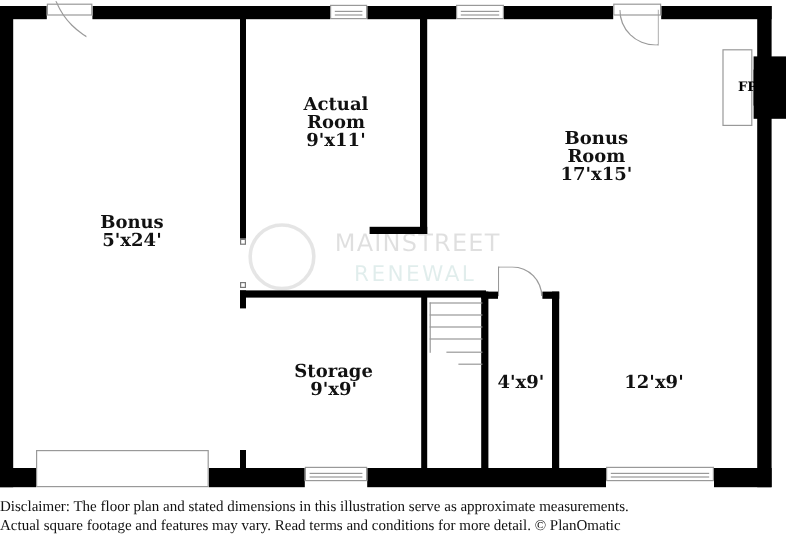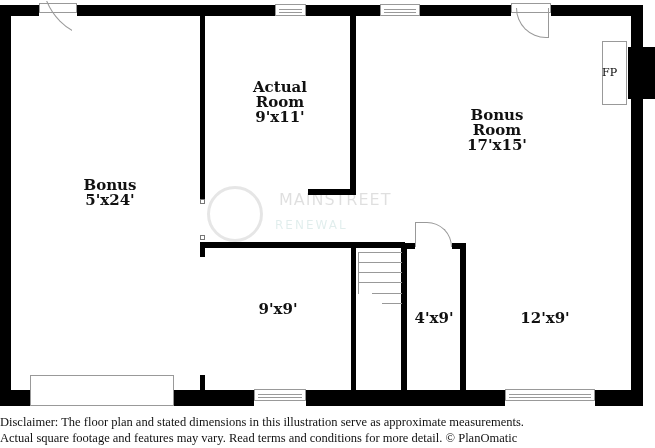--- a/index.html
+++ b/index.html
@@ -7,27 +7,27 @@
     .wall { position: absolute; background: #000; }
     .win { position: absolute; background: #fff; border: 1px solid #999; box-sizing: border-box; }
     .win::after { content: ""; position: absolute; left: 3px; right: 3px; top: 50%; height: 2px; margin-top: -1px; border-top: 1px solid #999; border-bottom: 1px solid #999; }
     .label { position: absolute; text-align: center; font-weight: bold; color: #111; font-size: 15px; line-height: 15px; font-family: "DejaVu Serif", serif; }
     .label div { white-space: nowrap; }
     .door-leaf { position: absolute; background: #fff; border: 1px solid #999; box-sizing: border-box; }
     .arc { position: absolute; border: 1px solid #999; box-sizing: border-box; }
     .jamb { position: absolute; width: 5px; height: 5px; border: 1px solid #777; background: #fff; box-sizing: border-box; }
     .garage-door { position: absolute; left: 30px; top: 375px; width: 144px; height: 31px; border: 1px solid #999; background: #fff; box-sizing: border-box; }
     .fp { position: absolute; left: 602px; top: 41px; width: 25px; height: 64px; border: 1px solid #999; background: #fff; box-sizing: border-box; }
-    .fp-text { position: absolute; left: 602px; top: 66px; width: 42px; font-size: 11px; font-weight: normal; }
+    .fp-text { position: absolute; left: 602px; top: 66px; width: 42px; text-align: center; font-size: 11px; font-weight: bold; }
     .stairs { position: absolute; left: 358px; top: 252px; width: 44px; height: 54px; }
     .stairs .step { position: absolute; left: 0; right: 0; height: 1px; background: #999; }
     .watermark { position: absolute; left: 207px; top: 186px; width: 260px; height: 55px; opacity: 0.12; }
     .wm-circle { position: absolute; left: 0; top: 0; width: 56px; height: 56px; border: 3px solid #333; border-radius: 50%; box-sizing: border-box; }
-    .wm-text1 { position: absolute; left: 72px; top: 4px; font-family: "DejaVu Sans", sans-serif; font-size: 16px; letter-spacing: 1px; color: #000; font-weight: normal; }
-    .wm-text2 { position: absolute; left: 68px; top: 32px; font-family: "DejaVu Sans", sans-serif; font-size: 12px; letter-spacing: 2px; color: #0f766e; }
+    .wm-text1 { position: absolute; left: 72px; top: 4px; font-family: "DejaVu Sans", sans-serif; font-size: 20px; letter-spacing: 1px; color: #000; font-weight: normal; }
+    .wm-text2 { position: absolute; left: 88px; top: 32px; font-family: "DejaVu Sans", sans-serif; font-size: 18px; letter-spacing: 2px; color: #0f766e; }
     .disclaimer { position: absolute; left: 0; top: 414px; width: 655px; text-align: left; font-family: "Liberation Serif", serif; font-size: 12.5px; line-height: 16px; color: #111; }
   </style>
 </head>
 <body>
 
 <div class="wall" style="left:0;top:5px;width:39px;height:11px;"></div>
 <div class="wall" style="left:77px;top:5px;width:198px;height:11px;"></div>
 <div class="wall" style="left:306px;top:5px;width:74px;height:11px;"></div>
 <div class="wall" style="left:420px;top:5px;width:91px;height:11px;"></div>
 <div class="wall" style="left:551px;top:5px;width:92px;height:11px;"></div>
@@ -95,20 +95,21 @@
   <div>Actual</div>
   <div>Room</div>
   <div>9'x11'</div>
 </div>
 <div class="label" style="left:442px;top:108px;width:110px;">
   <div>Bonus</div>
   <div>Room</div>
   <div>17'x15'</div>
 </div>
 <div class="label" style="left:223px;top:302px;width:110px;">
+  <div>Storage</div>
   <div>9'x9'</div>
 </div>
 <div class="label" style="left:405px;top:311px;width:58px;">
   <div>4'x9'</div>
 </div>
 <div class="label" style="left:490px;top:311px;width:110px;">
   <div>12'x9'</div>
 </div>
 
 <div class="disclaimer">

